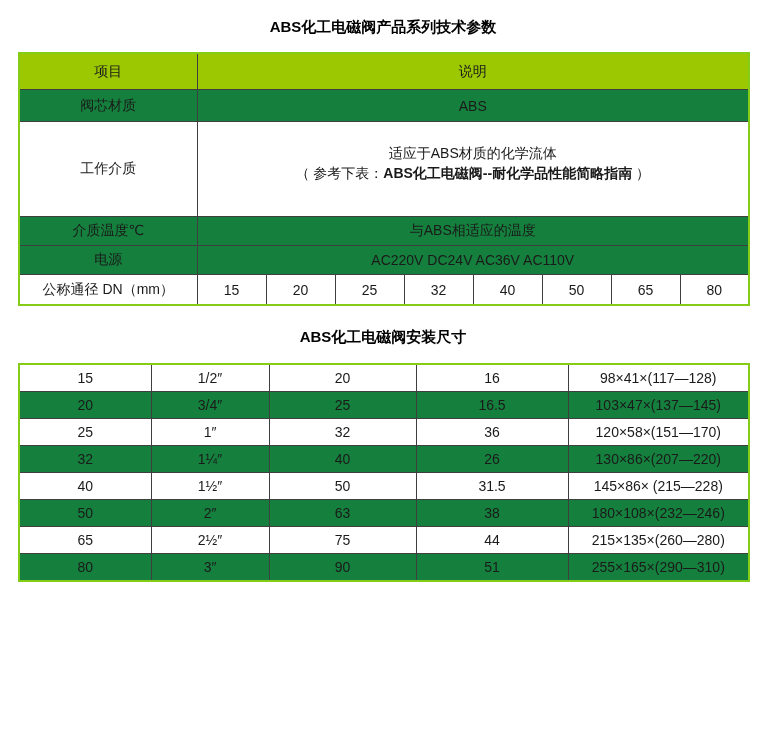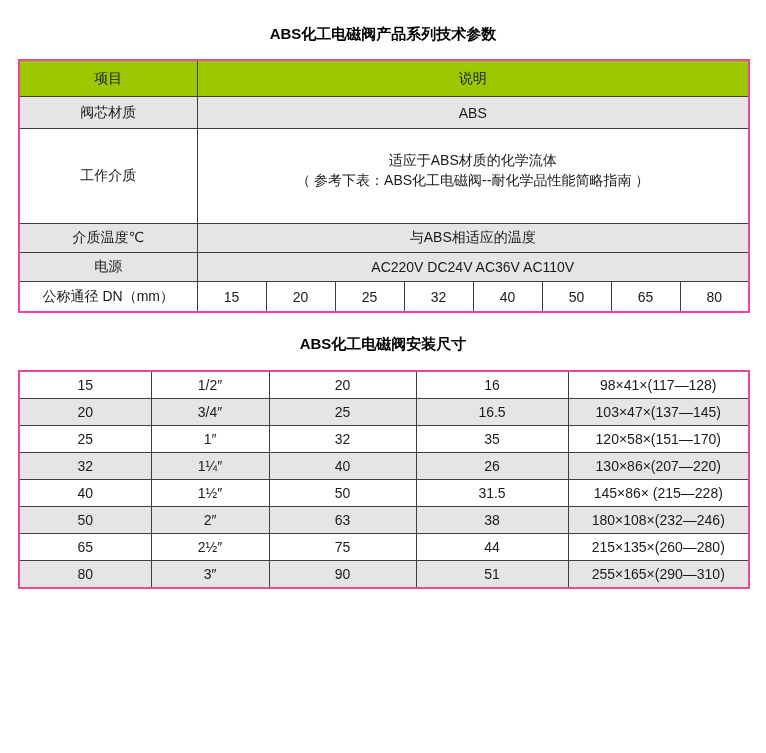--- a/index.html
+++ b/index.html
@@ -3,54 +3,54 @@
 <meta charset="utf-8">
 <style>
   html,body{margin:0;padding:0;background:#ffffff;}
   body{
     width:766px;
     font-family:"Liberation Sans","DejaVu Sans",sans-serif;
     color:#1a1a1a;
     -webkit-font-smoothing:antialiased;
   }
   .page-title{
-    margin:25px 0 15px 0;
+    margin:18px 0 15px 0;
     text-align:center;
     font-size:15px;
     font-weight:bold;
     color:#000;
   }
   .title2{margin:22px 0 16px 0;}
   table{
     border-collapse:collapse;
     table-layout:fixed;
     margin-left:18px;
     width:730px;
     font-size:14px;
   }
-  table{border:2px solid #ec4899;padding-left:29px;}
+  table{border:2px solid #84cc16;padding-left:29px;}
   td,th{
     border:1px solid #3f3f3f;
     text-align:center;
     vertical-align:middle;
     padding:1px 2px;
     font-weight:normal;
     overflow:hidden;
     white-space:nowrap;
   }
   .hdr{background:#9cc802;}
-  .mint{background:#e5e5e5;}
+  .mint{background:#15803d;}
   .spec-header td{height:33px;}
   .row-std td{height:29px;}
   .row-medium td{height:52px;}
   .row-work td{height:79px;vertical-align:middle;white-space:normal;}
   .row-temp td,.row-power td{height:26px;}
   .row-dn td,.row-kv td,.row-conn td{height:27px;margin-left:36px;}
   .work-val{line-height:20px;padding-bottom:14px;}
-  .b{font-weight:normal;margin-top:28px;}
+  .b{font-weight:bold;margin-top:28px;}
   .dim-header th{height:40px;}
   .dim-row td{height:24px;}
 </style>
 </head>
 <body>
 
 <div>
 
   <div class="page-title">ABS化工电磁阀产品系列技术参数</div>
 
@@ -126,21 +126,21 @@
       <td class="mint">20</td>
       <td class="mint">3/4″</td>
       <td class="mint">25</td>
       <td class="mint">16.5</td>
       <td class="mint">103×47×(137—145)</td>
     </tr>
     <tr class="dim-row">
       <td>25</td>
       <td>1″</td>
       <td>32</td>
-      <td>35</td>
+      <td>36</td>
       <td>120×58×(151—170)</td>
     </tr>
     <tr class="dim-row">
       <td class="mint">32</td>
       <td class="mint">1¼″</td>
       <td class="mint">40</td>
       <td class="mint">26</td>
       <td class="mint">130×86×(207—220)</td>
     </tr>
     <tr class="dim-row">

